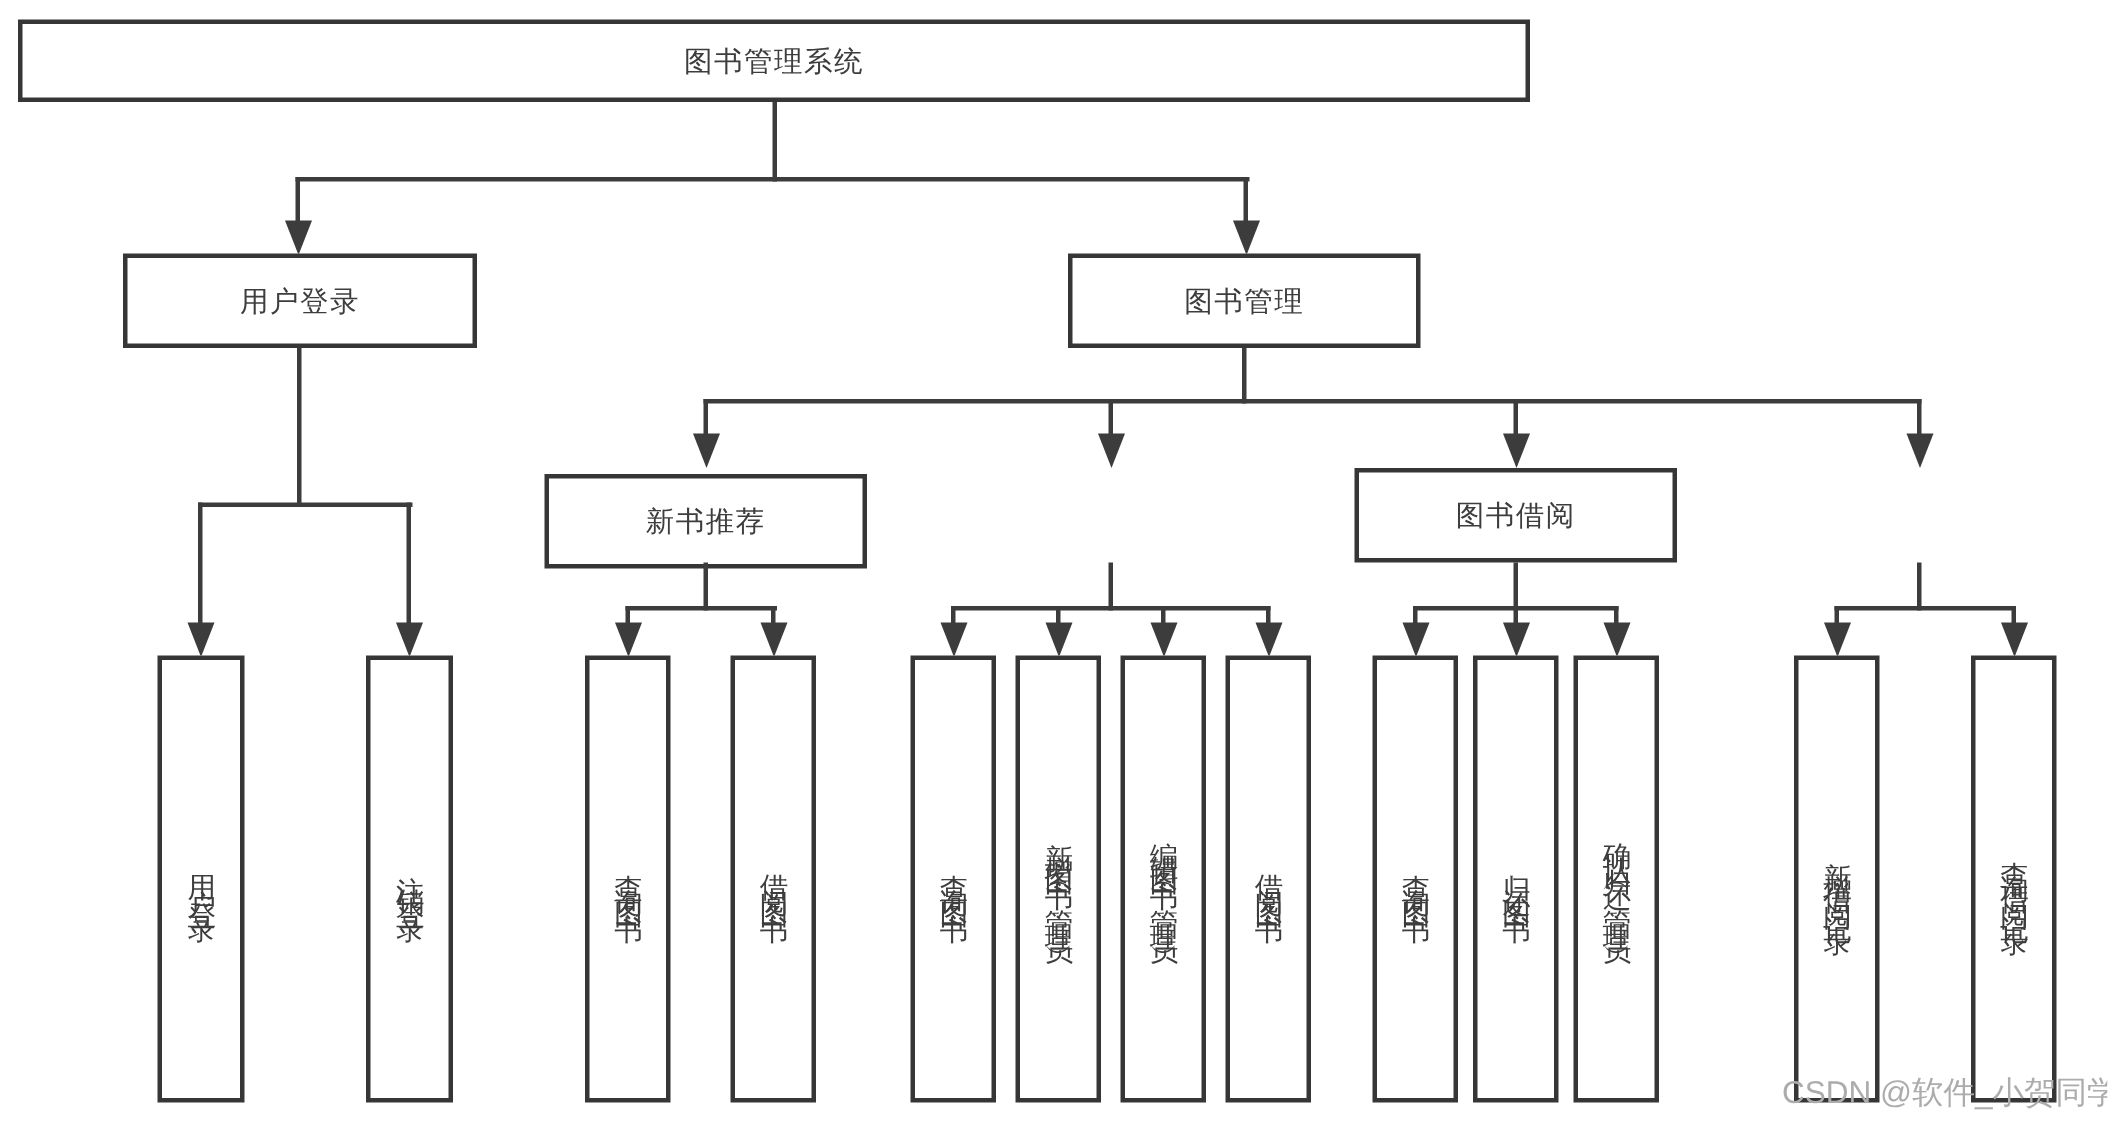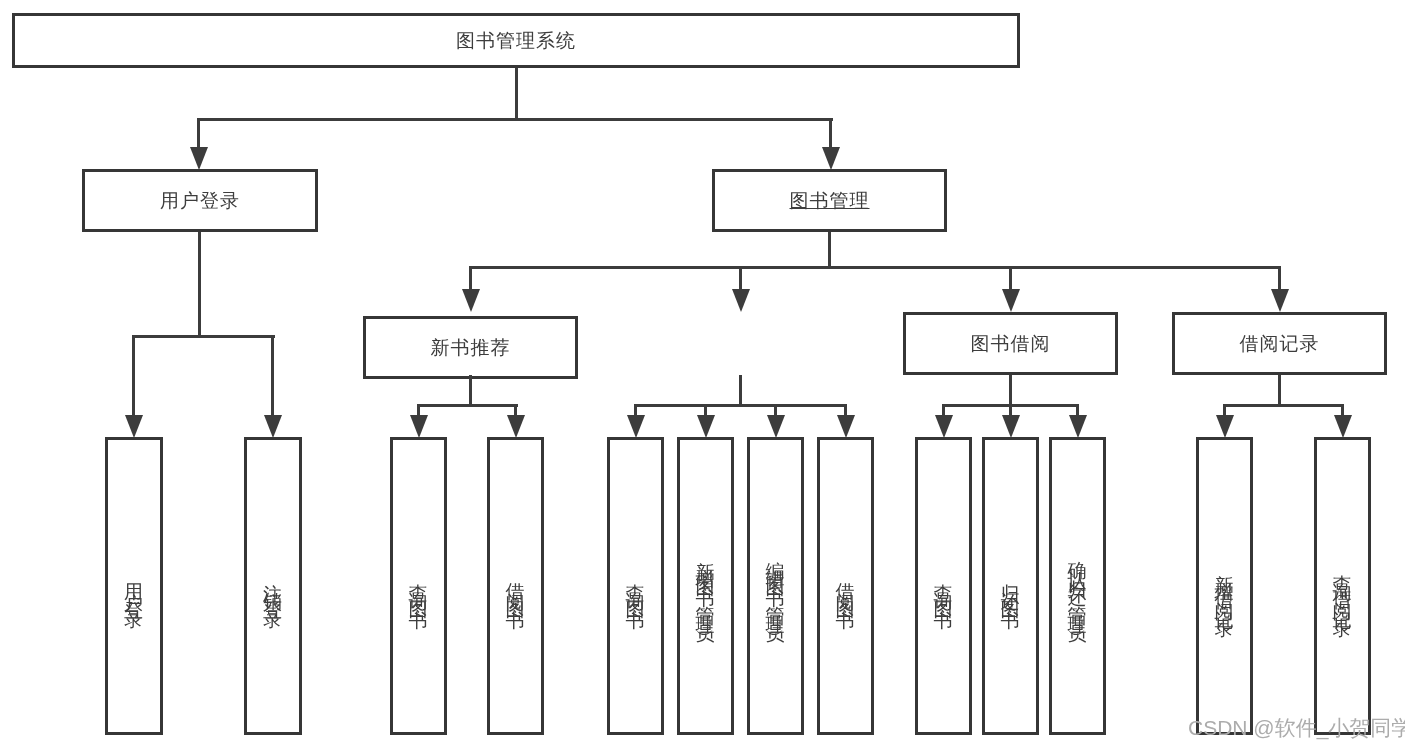--- a/index.html
+++ b/index.html
@@ -57,21 +57,21 @@
   <div class="line" style="left:515px; top:68px; width:3px; height:53px;"></div>
   <div class="line" style="left:197px; top:118px; width:636px; height:3px;"></div>
   <div class="line" style="left:197px; top:118px; width:3px; height:31px;"></div>
   <div class="line" style="left:829px; top:118px; width:3px; height:31px;"></div>
   <div class="arrow" style="left:190px; top:147px;"></div>
   <div class="arrow" style="left:822px; top:147px;"></div>
 
   <div class="box hbox" style="left:82px; top:169px; width:236px; height:63px;">
     <span>用户登录</span>
   </div>
-  <div class="box hbox" style="left:712px; top:169px; width:235px; height:63px;text-decoration:underline;">
+  <div class="box hbox" style="left:712px; top:169px; width:235px; height:63px;">
     <span>图书管理</span>
   </div>
 
   <div class="line" style="left:198px; top:232px; width:3px; height:106px;"></div>
   <div class="line" style="left:132px; top:335px; width:143px; height:3px;"></div>
   <div class="line" style="left:132px; top:335px; width:3px; height:82px;"></div>
   <div class="line" style="left:271px; top:335px; width:3px; height:82px;"></div>
   <div class="arrow" style="left:125px; top:415px;"></div>
   <div class="arrow" style="left:264px; top:415px;"></div>
 
@@ -84,23 +84,20 @@
   <div class="arrow" style="left:462px; top:289px;"></div>
   <div class="arrow" style="left:732px; top:289px;"></div>
   <div class="arrow" style="left:1002px; top:289px;"></div>
   <div class="arrow" style="left:1271px; top:289px;"></div>
 
   <div class="box hbox" style="left:363px; top:316px; width:215px; height:63px;">
     <span>新书推荐</span>
   </div>
   <div class="box hbox" style="left:903px; top:312px; width:215px; height:63px;">
     <span>图书借阅</span>
-  </div>
-  <div class="box hbox" style="left:1172px; top:312px; width:215px; height:63px;">
-    <span>借阅记录</span>
   </div>
 
   <div class="line" style="left:469px; top:375px; width:3px; height:32px;"></div>
   <div class="line" style="left:417px; top:404px; width:101px; height:3px;"></div>
   <div class="line" style="left:417px; top:404px; width:3px; height:13px;"></div>
   <div class="line" style="left:514px; top:404px; width:3px; height:13px;"></div>
   <div class="arrow" style="left:410px; top:415px;"></div>
   <div class="arrow" style="left:507px; top:415px;"></div>
 
   <div class="line" style="left:739px; top:375px; width:3px; height:32px;"></div>

